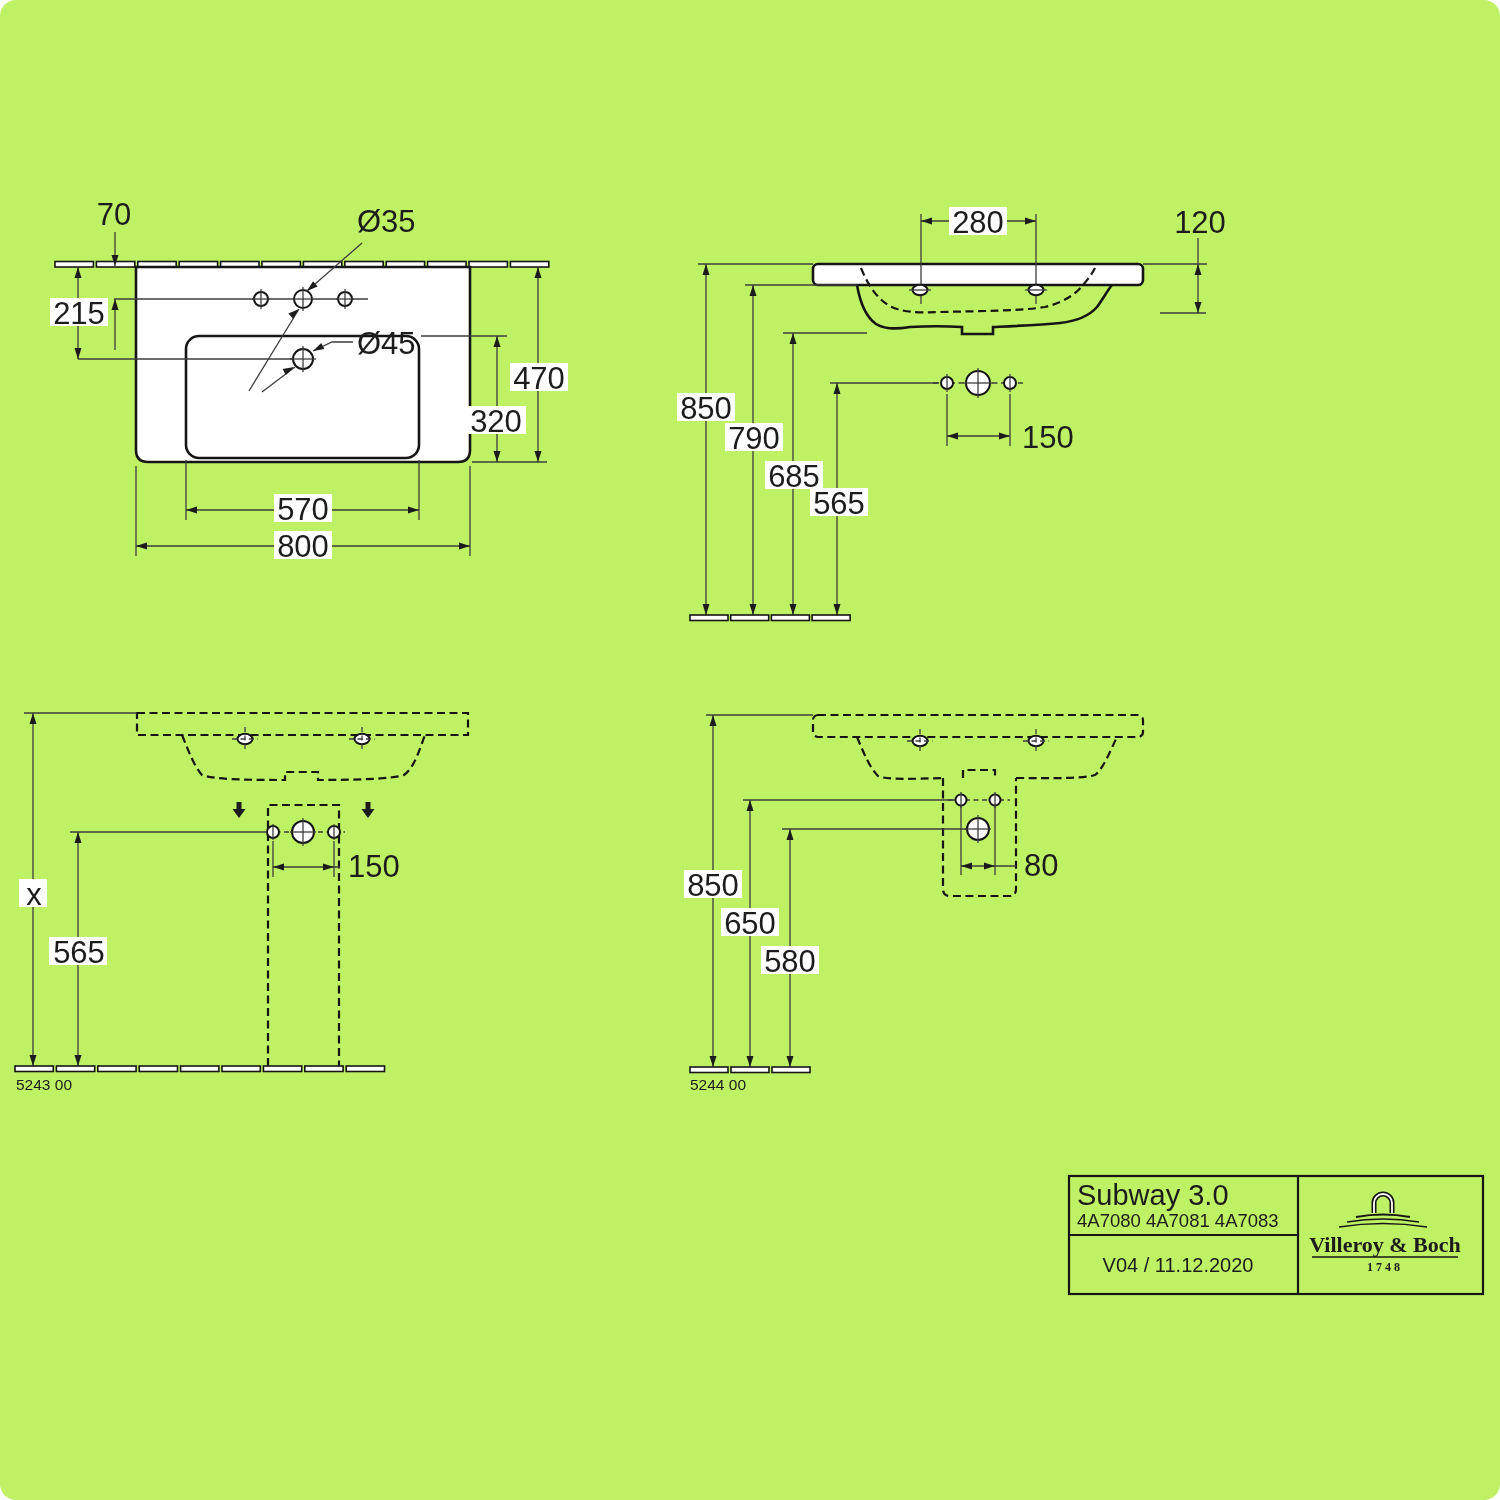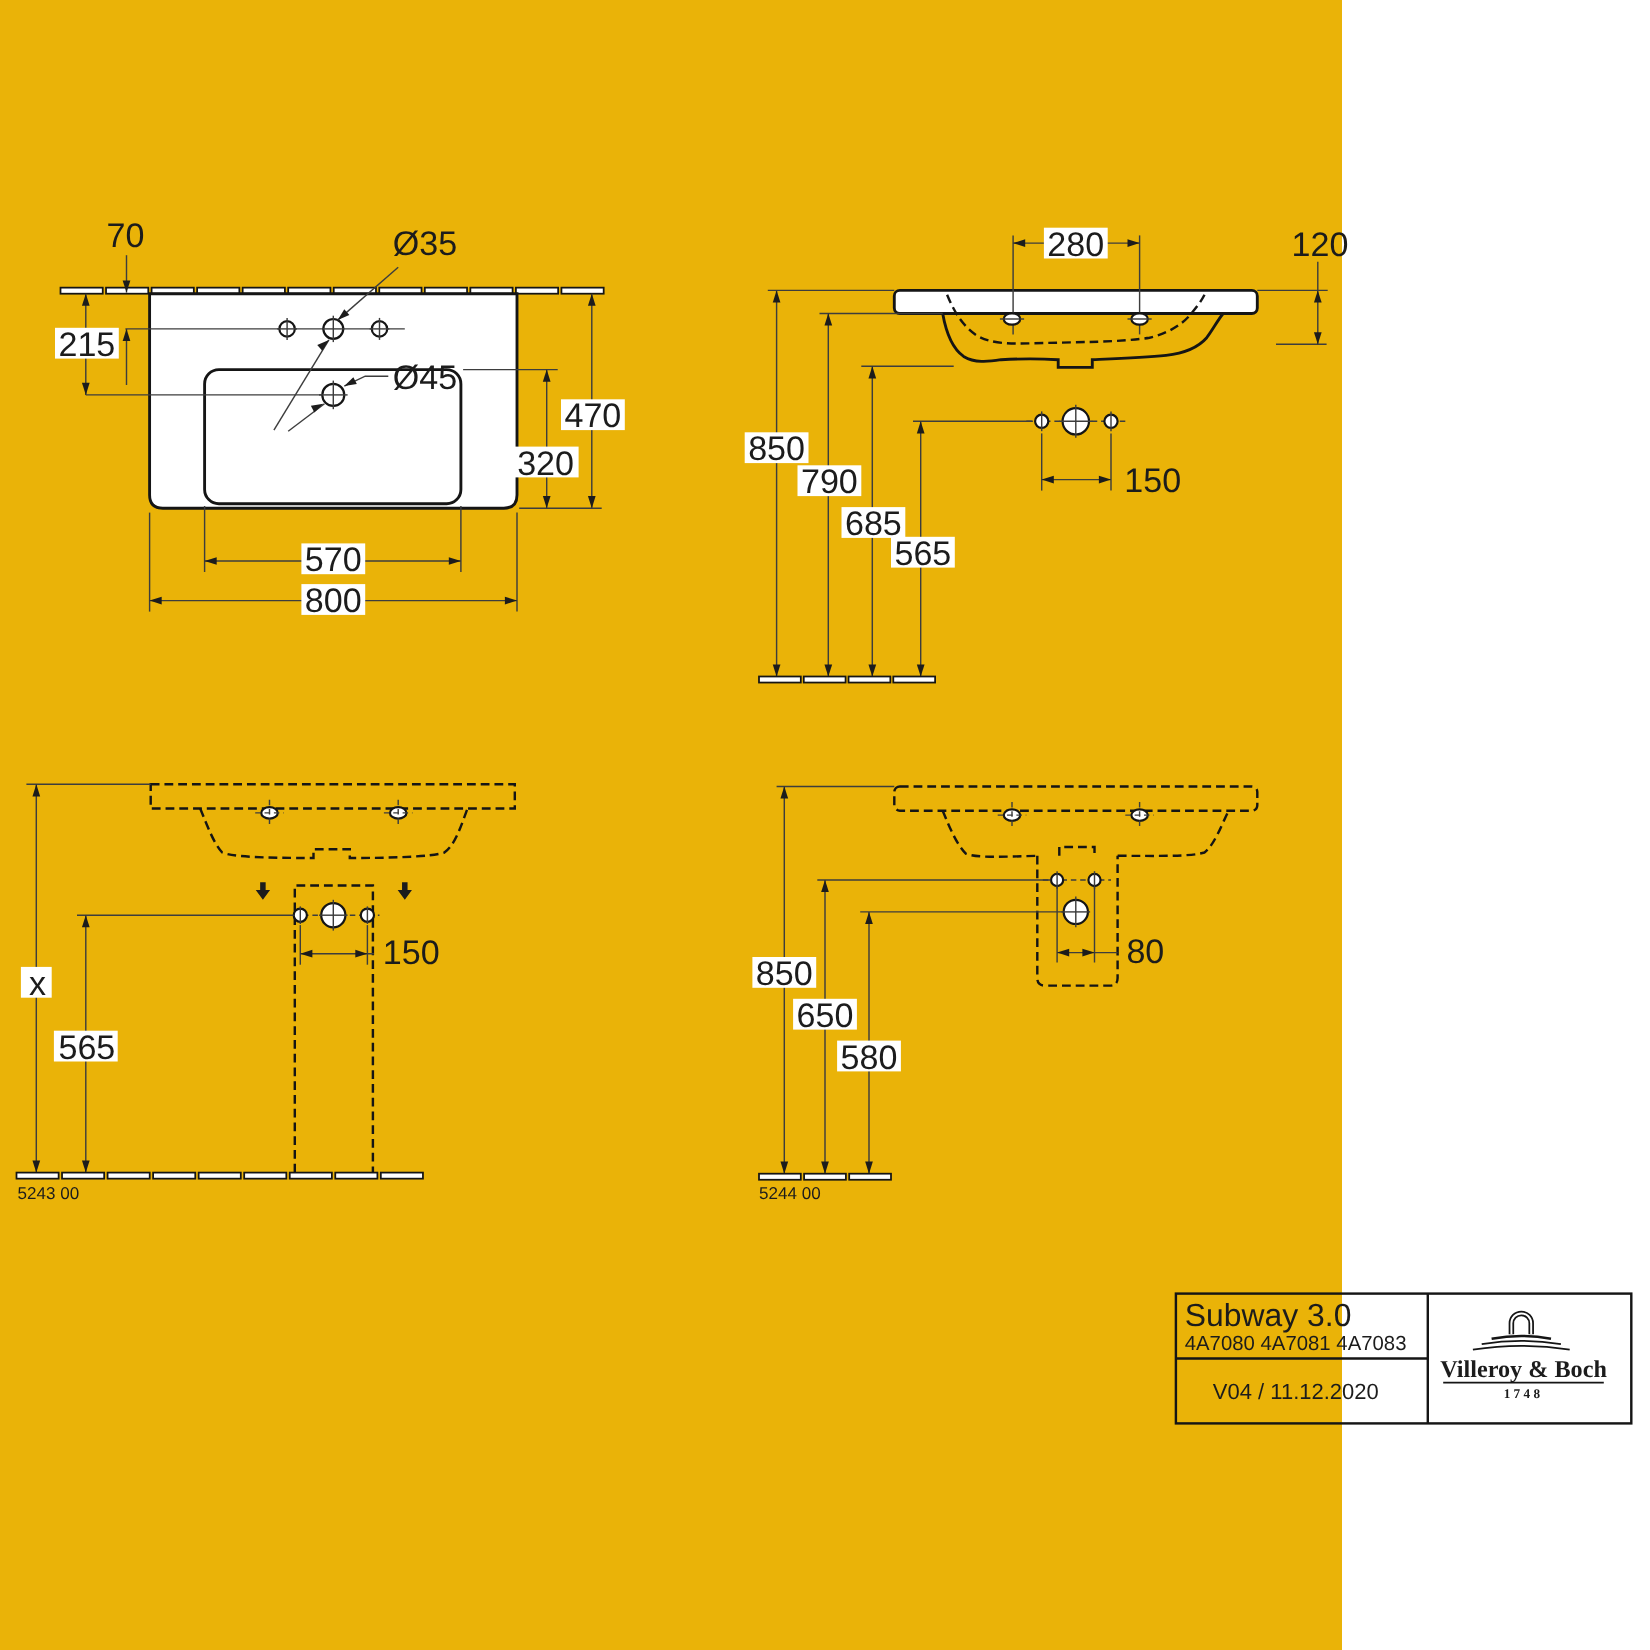--- a/index.html
+++ b/index.html
@@ -1,17 +1,17 @@
 <!DOCTYPE html>
 <html><head>
 <meta charset="utf-8">
 <style>
   html,body{margin:0;padding:0;background:#fff;}
-  .sheet{width:1220px;height:1500px;position:relative;background:#eab308;
-         font-family:"Liberation Sans", sans-serif;}
+  .sheet{width:1500px;height:1500px;position:relative;background:#bef264;
+         font-family:"Liberation Sans", sans-serif;border-radius:16px;}
   svg text{fill:#1c1c1c;}
   .dim-label{font-size:31px;}
   .code-label{font-size:15.5px;}
   .obj{stroke:#151515;stroke-width:2.6;fill:none;}
   .objf{stroke:#151515;stroke-width:2.6;fill:#fff;}
   .hid{stroke:#151515;stroke-width:2.2;fill:none;stroke-dasharray:8 4.5;}
   .thin{stroke:#3d3d3d;stroke-width:1.3;fill:none;}
   .thind{stroke:#3d3d3d;stroke-width:1.3;fill:none;stroke-dasharray:5 3.5;}
   .hole{stroke:#151515;stroke-width:2;fill:#fff;}
   .arr{fill:#1c1c1c;stroke:none;}

